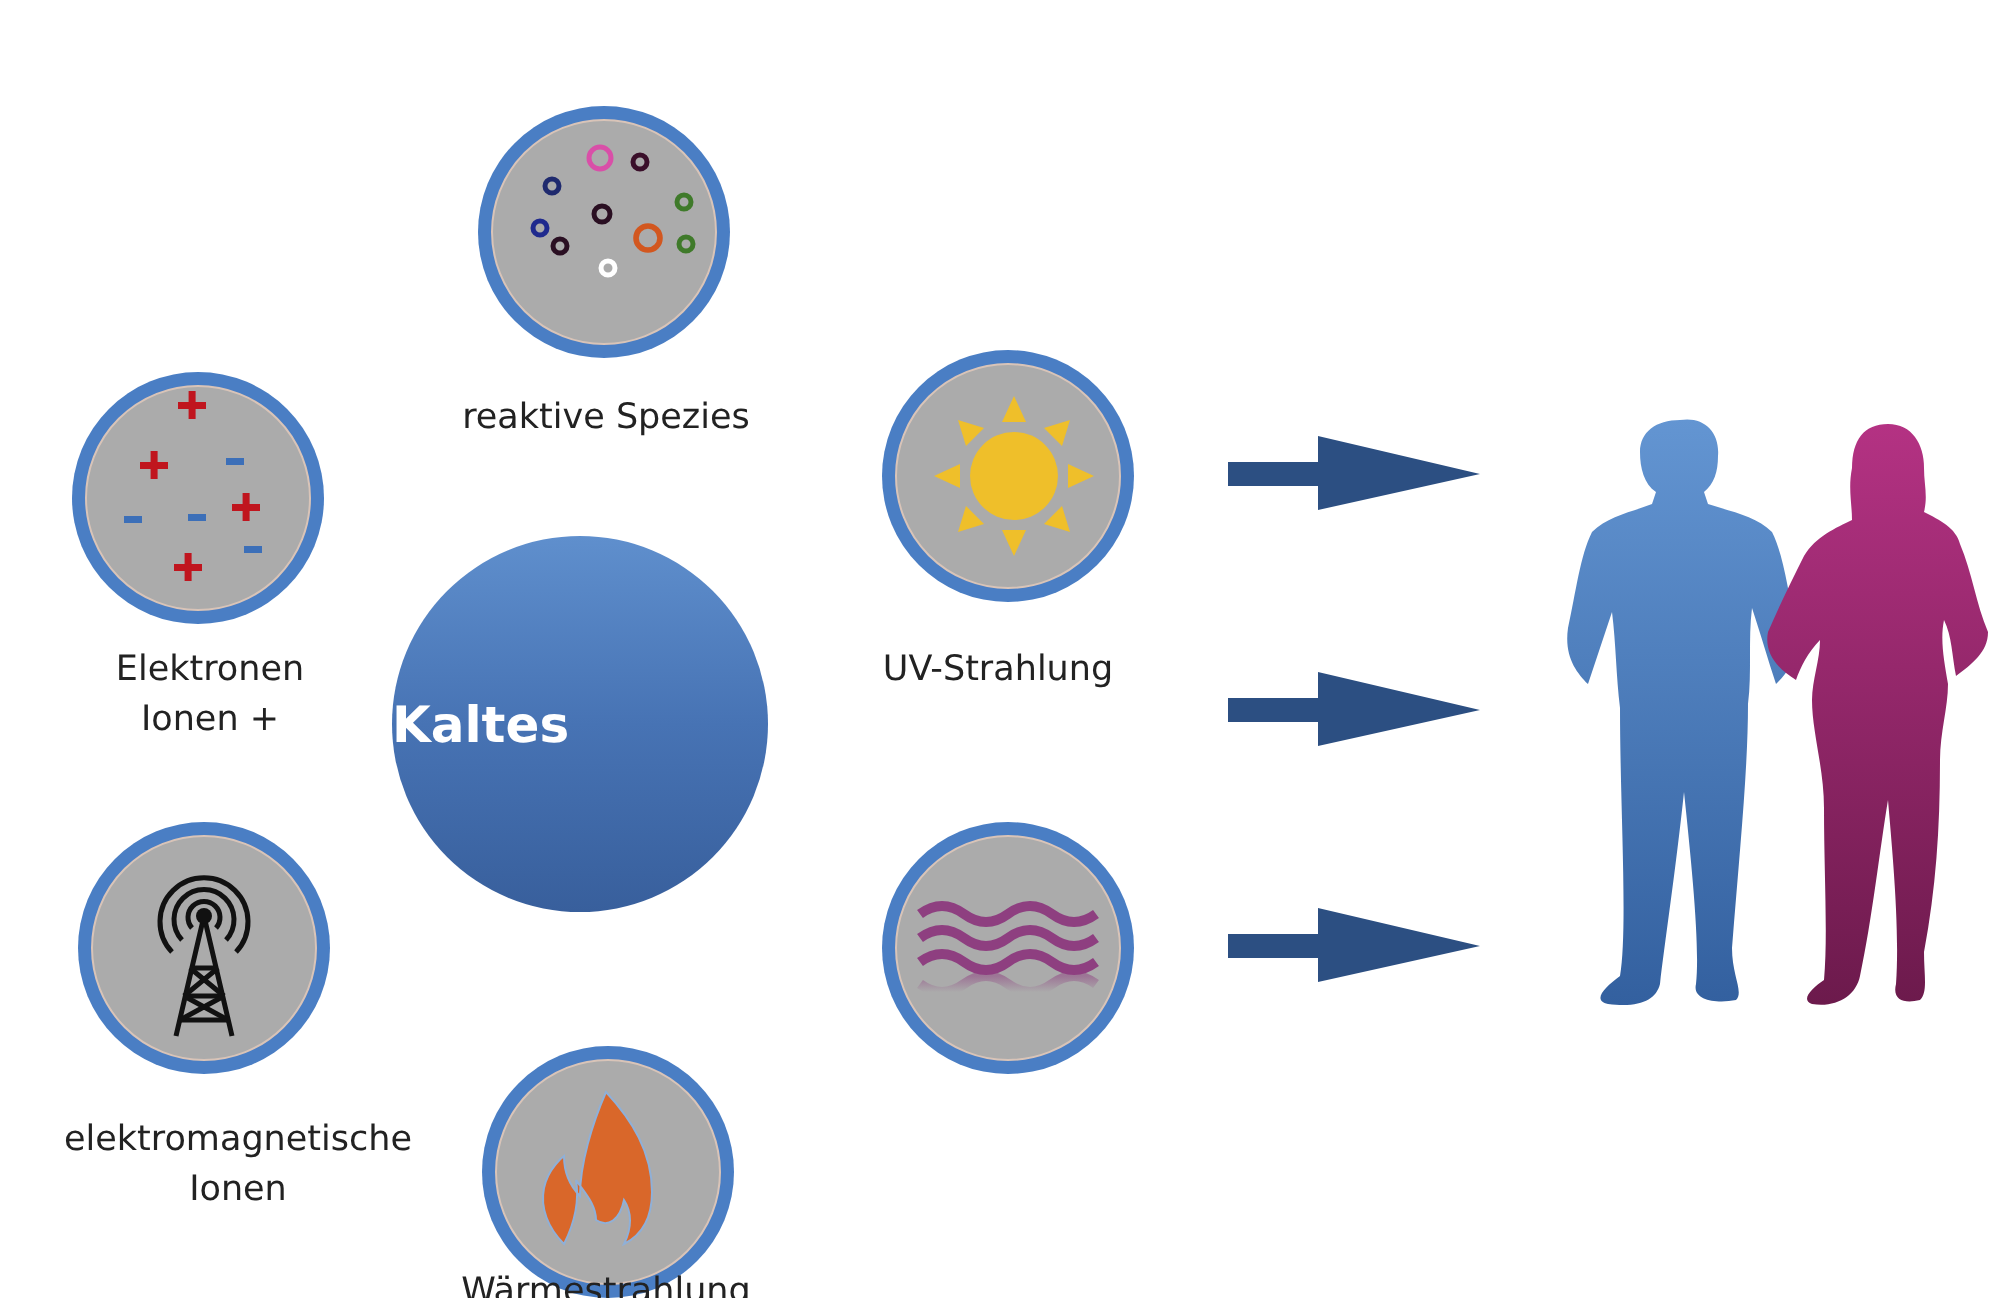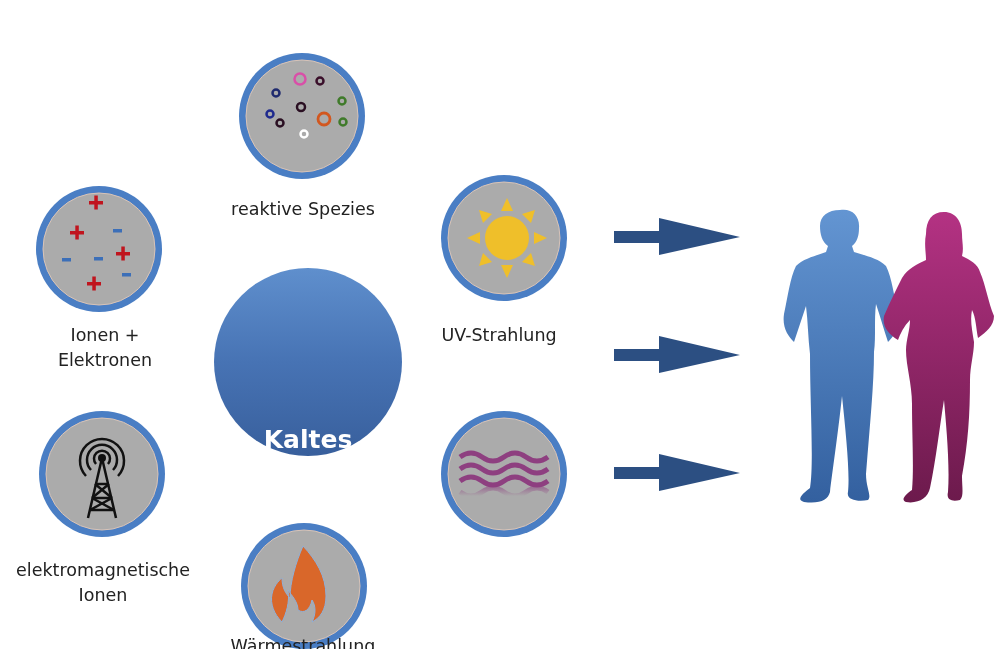--- a/index.html
+++ b/index.html
@@ -1,21 +1,21 @@
 <!DOCTYPE html>
 <html><head>
 <meta charset="utf-8">
 <style>
   html, body { margin: 0; padding: 0; background: #ffffff; }
   #stage { position: relative; width: 1000px; height: 649px; overflow: hidden; background: #fff; font-family: "DejaVu Sans", sans-serif; margin-top: 44px; }
   .node { position: absolute; width: 136px; height: 136px; }
   .node svg { width: 136px; height: 136px; display: block; }
   .label { position: absolute; text-align: center; color: #222; font-size: 17.5px; line-height: 25px; white-space: nowrap; }
-  .center { position: absolute; left: 214px; top: 224px; width: 188px; height: 188px; border-radius: 50%;
-            background: linear-gradient(180deg, #5f8fcd 0%, #4773b4 50%, #385f9c 100%); display: flex; align-items: flex-end; justify-content: center; }
+  .center { position: absolute; left: 196px; top: 224px; width: 188px; height: 188px; border-radius: 50%;
+            background: linear-gradient(180deg, #5f8fcd 0%, #4773b4 50%, #385f9c 100%); display: flex; align-items: flex-start; justify-content: center; flex-direction: column; }
   .center span { color: #fff; font-weight: bold; font-size: 25px; line-height: 33px; display: block; text-align: center; }
   .arrow { position: absolute; width: 130px; height: 40px; }
   .people { position: absolute; left: 780px; top: 160px; width: 220px; height: 310px; }
 </style>
 </head>
 <body>
 
 <div id="stage">
 
   <div class="node" style="left:234px; top:4px;">
@@ -52,22 +52,22 @@
       </g>
       <g fill="#3c6fb8">
         <rect x="82" y="48" width="9" height="3.5"></rect>
         <rect x="31" y="77" width="9" height="3.5"></rect>
         <rect x="63" y="76" width="9" height="3.5"></rect>
         <rect x="91" y="92" width="9" height="3.5"></rect>
       </g>
     </svg>
   </div>
   <div class="label" style="left:20px; top:279px; width:170px;">
+    <div>Elektronen</div>
     <div>Ionen +</div>
-    <div>Elektronen</div>
   </div>
 
   <div class="center">
     <span>Kaltes</span>
   </div>
 
   <div class="node" style="left:436px; top:126px;">
     <svg viewBox="0 0 136 136">
       <circle cx="68" cy="68" r="63" fill="#4a7ec4"></circle>
       <circle cx="68" cy="68" r="56" fill="#ababab" stroke="#d9c4b8" stroke-width="1"></circle>
@@ -94,21 +94,21 @@
         <path d="M52,70 A22,22 0 1 1 84,70"></path>
         <path d="M57,64 A15,15 0 1 1 79,64"></path>
         <path d="M62,58 A8,8 0 1 1 74,58"></path>
         <path d="M68,52 L54,112 M68,52 L82,112"></path>
         <path d="M61,78 L75,78 M58,92 L78,92 M56,104 L80,104"></path>
         <path d="M61,78 L78,92 M75,78 L58,92 M58,92 L80,104 M78,92 L56,104"></path>
       </g>
       <circle cx="68" cy="52" r="4" fill="#111"></circle>
     </svg>
   </div>
-  <div class="label" style="left:0px; top:514px; width:206px;">
+  <div class="label" style="left:16px; top:514px; width:206px;">
     <div>elektromagnetische</div>
     <div>Ionen</div>
   </div>
 
   <div class="node" style="left:236px; top:474px;">
     <svg viewBox="0 0 136 136">
       <circle cx="68" cy="68" r="63" fill="#4a7ec4"></circle>
       <circle cx="68" cy="68" r="56" fill="#ababab" stroke="#d9c4b8" stroke-width="1"></circle>
       <path d="M67,28 C80,42 90,58 90,78 C90,92 84,100 76,104 C80,96 80,88 76,82 C74,92 68,96 62,92 C62,84 56,78 52,72 C54,84 50,96 46,104 C38,96 34,86 36,76 C38,66 46,60 46,60 C46,70 50,76 54,80 C54,64 60,44 67,28 Z" fill="#d9672a" stroke="#8fb0d8" stroke-width="1"></path>
     </svg>

